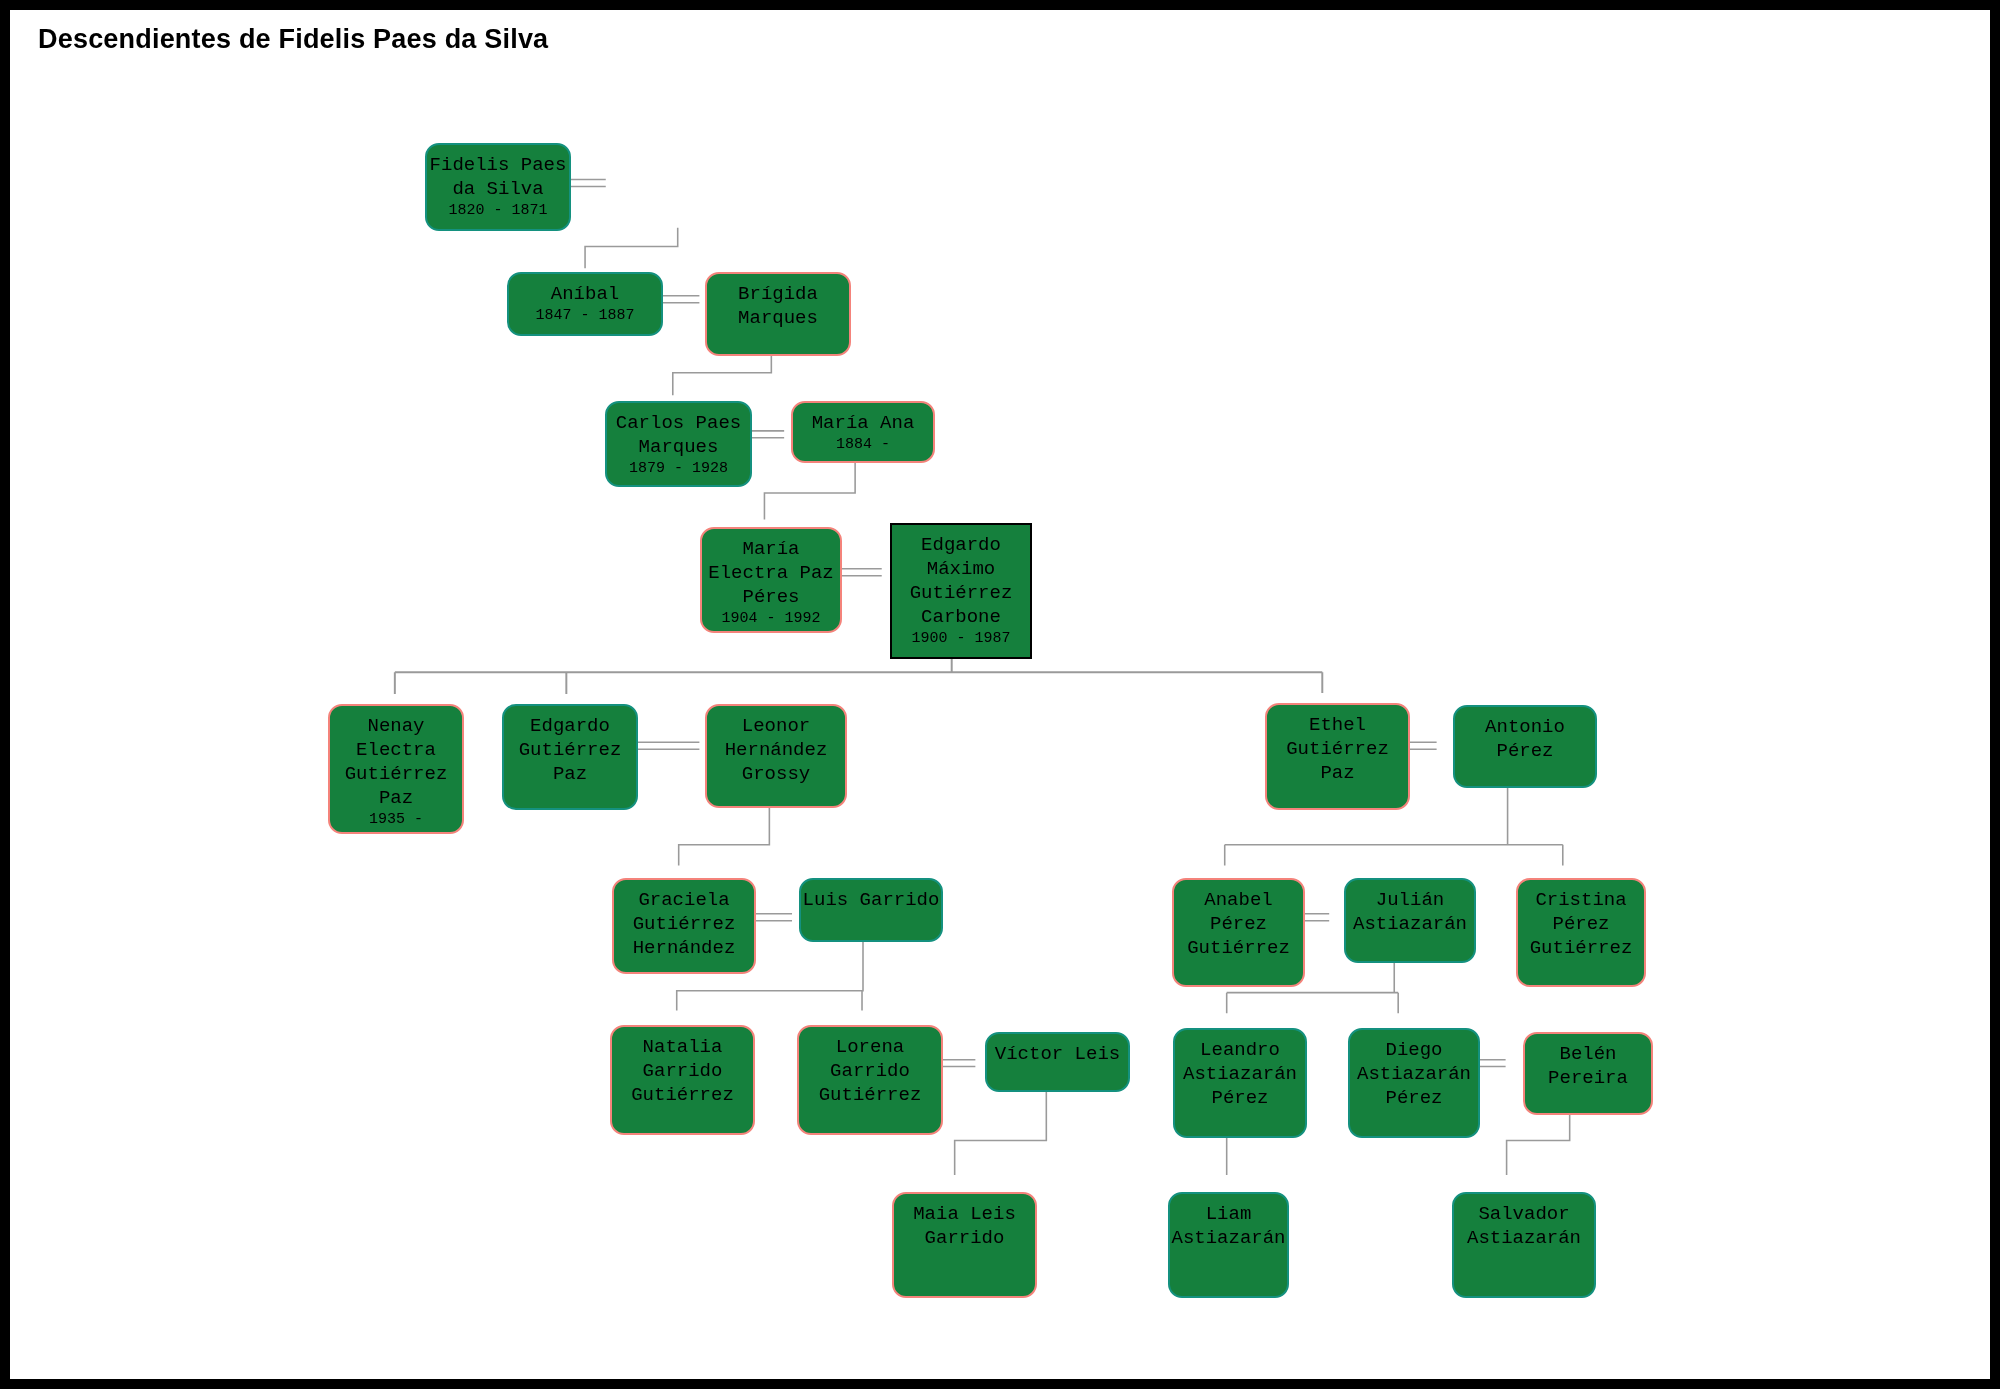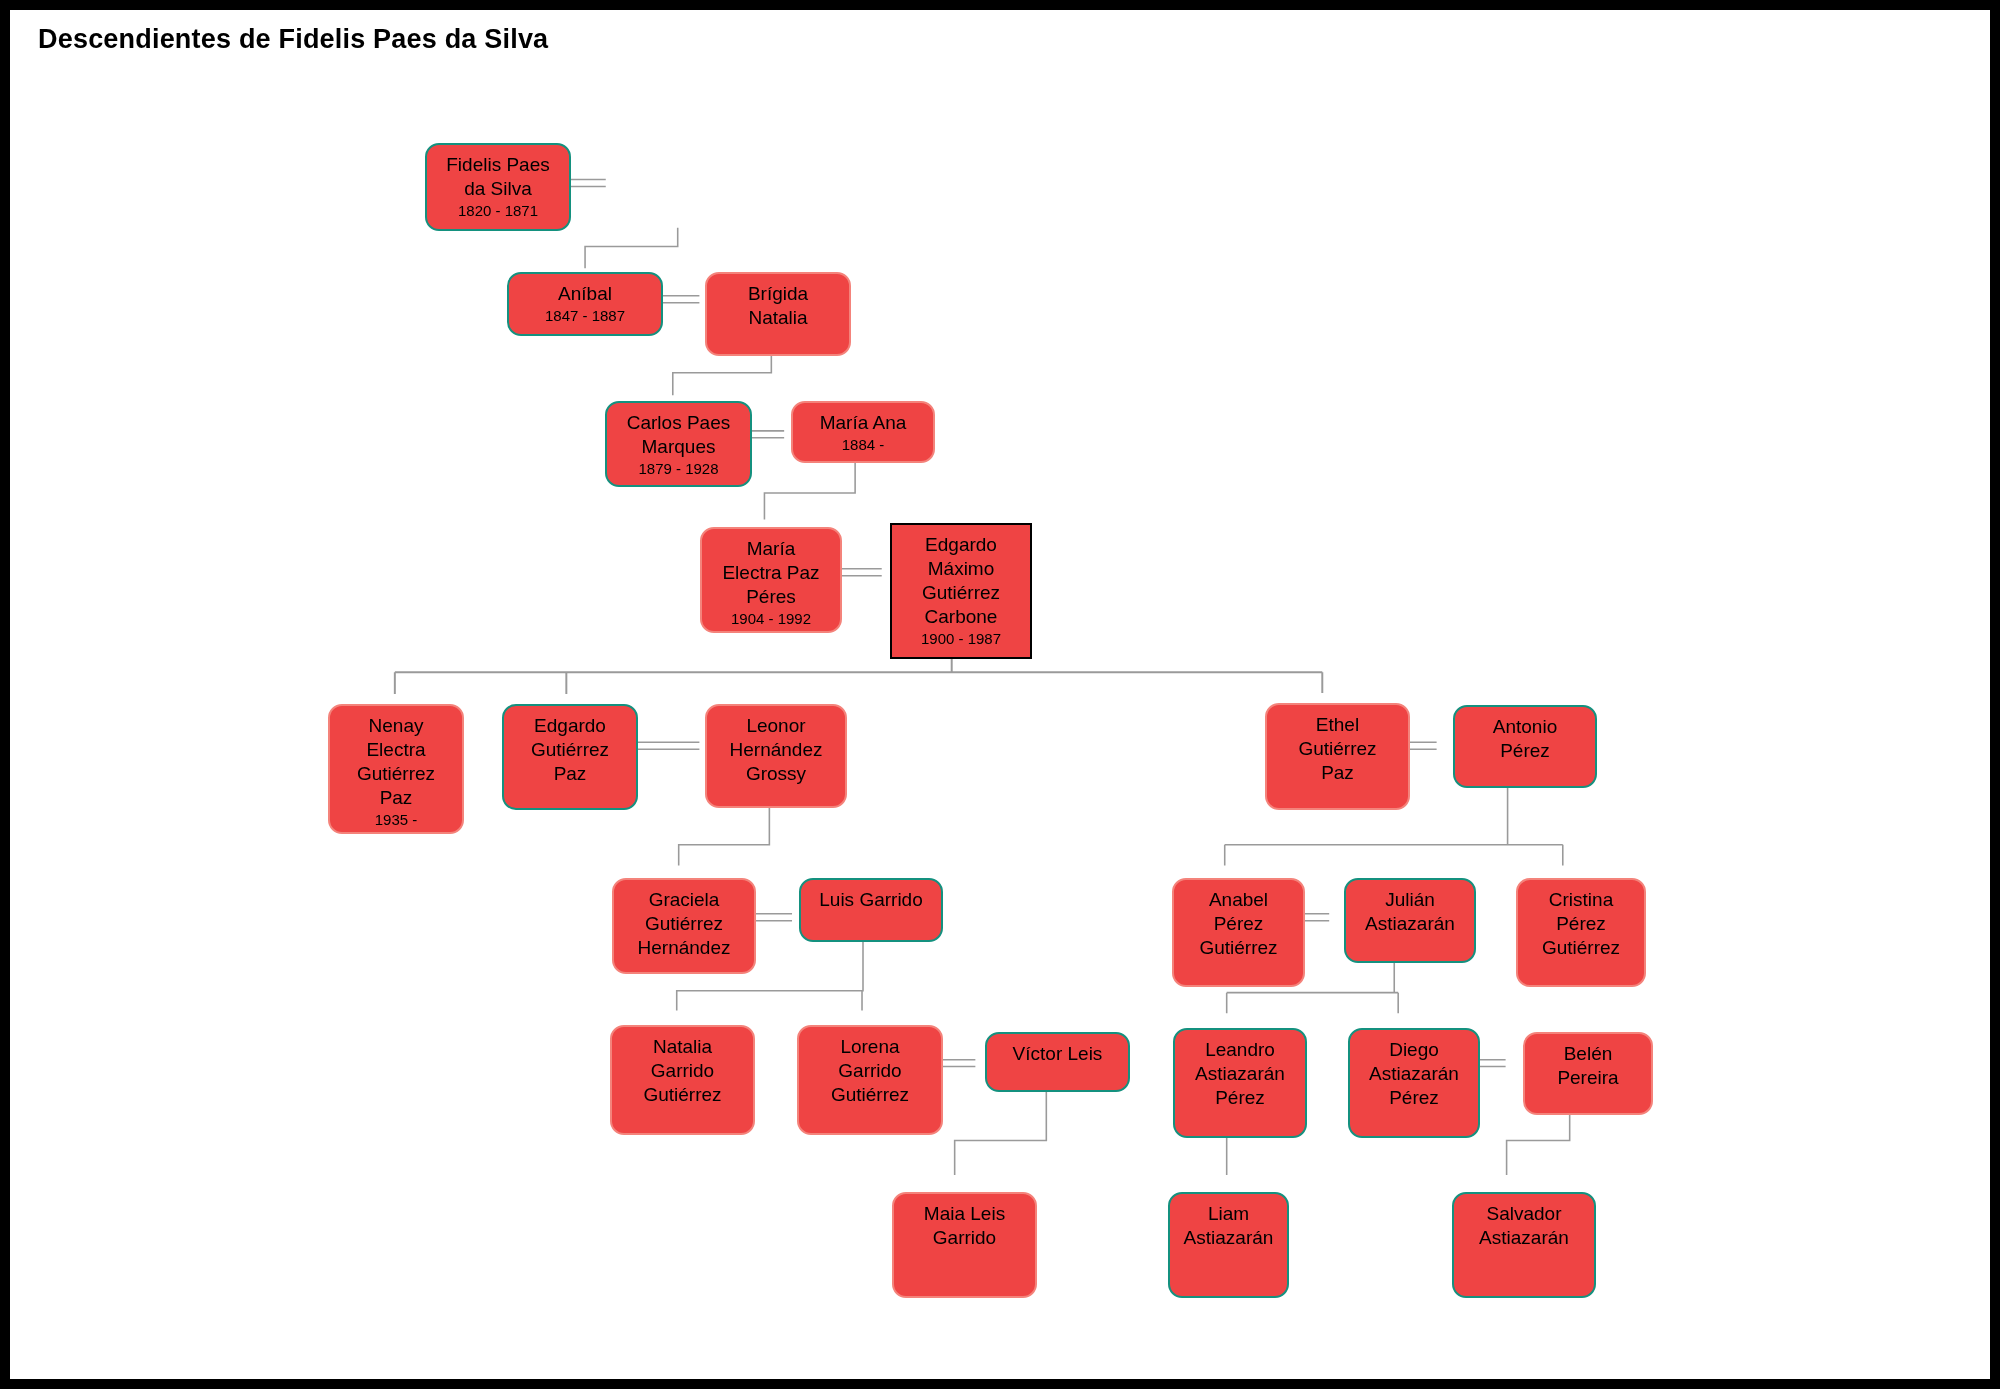--- a/index.html
+++ b/index.html
@@ -16,26 +16,27 @@
     position:absolute;left:28px;top:14px;
     font-size:27px;font-weight:bold;color:#000;
     margin:0;letter-spacing:0.2px;
   }
   svg.edges{position:absolute;left:0;top:0;width:100%;height:100%;}
   .edge{stroke:var(--connector,#9a9a9a);stroke-width:1.6;fill:none;}
   .edge.bus{stroke-width:2;}
   .person{
     position:absolute;
     box-sizing:border-box;
-    background:#ef4444;
+    background:#15803d;
     border:2.5px solid #888;
     border-radius:14px;
     text-align:center;
     padding-top:8px;
     color:#000;
+    font-family:Liberation Mono, monospace;
   }
   .person.male{border-color:var(--male-border,#14917f);}
   .person.female{border-color:var(--female-border,#f4837b);}
   .person.focus{border-color:var(--focus-border,#000);border-radius:0;}
   .pname{
     font-size:19px;line-height:24px;
     white-space:pre-line;
   }
   .pdates{
     font-size:15px;line-height:20px;
@@ -80,21 +81,21 @@
 da Silva</div>
     <div class="pdates">1820 - 1871</div>
   </div>
 
   <div class="person male" style="left:497px;top:262px;width:156px;height:64px;">
     <div class="pname">Aníbal</div>
     <div class="pdates">1847 - 1887</div>
   </div>
   <div class="person female" style="left:695px;top:262px;width:146px;height:84px;">
     <div class="pname">Brígida
-Natalia</div>
+Marques</div>
   </div>
 
   <div class="person male" style="left:595px;top:391px;width:147px;height:86px;">
     <div class="pname">Carlos Paes
 Marques</div>
     <div class="pdates">1879 - 1928</div>
   </div>
   <div class="person female" style="left:781px;top:391px;width:144px;height:62px;">
     <div class="pname">María Ana</div>
     <div class="pdates">1884 -</div>

